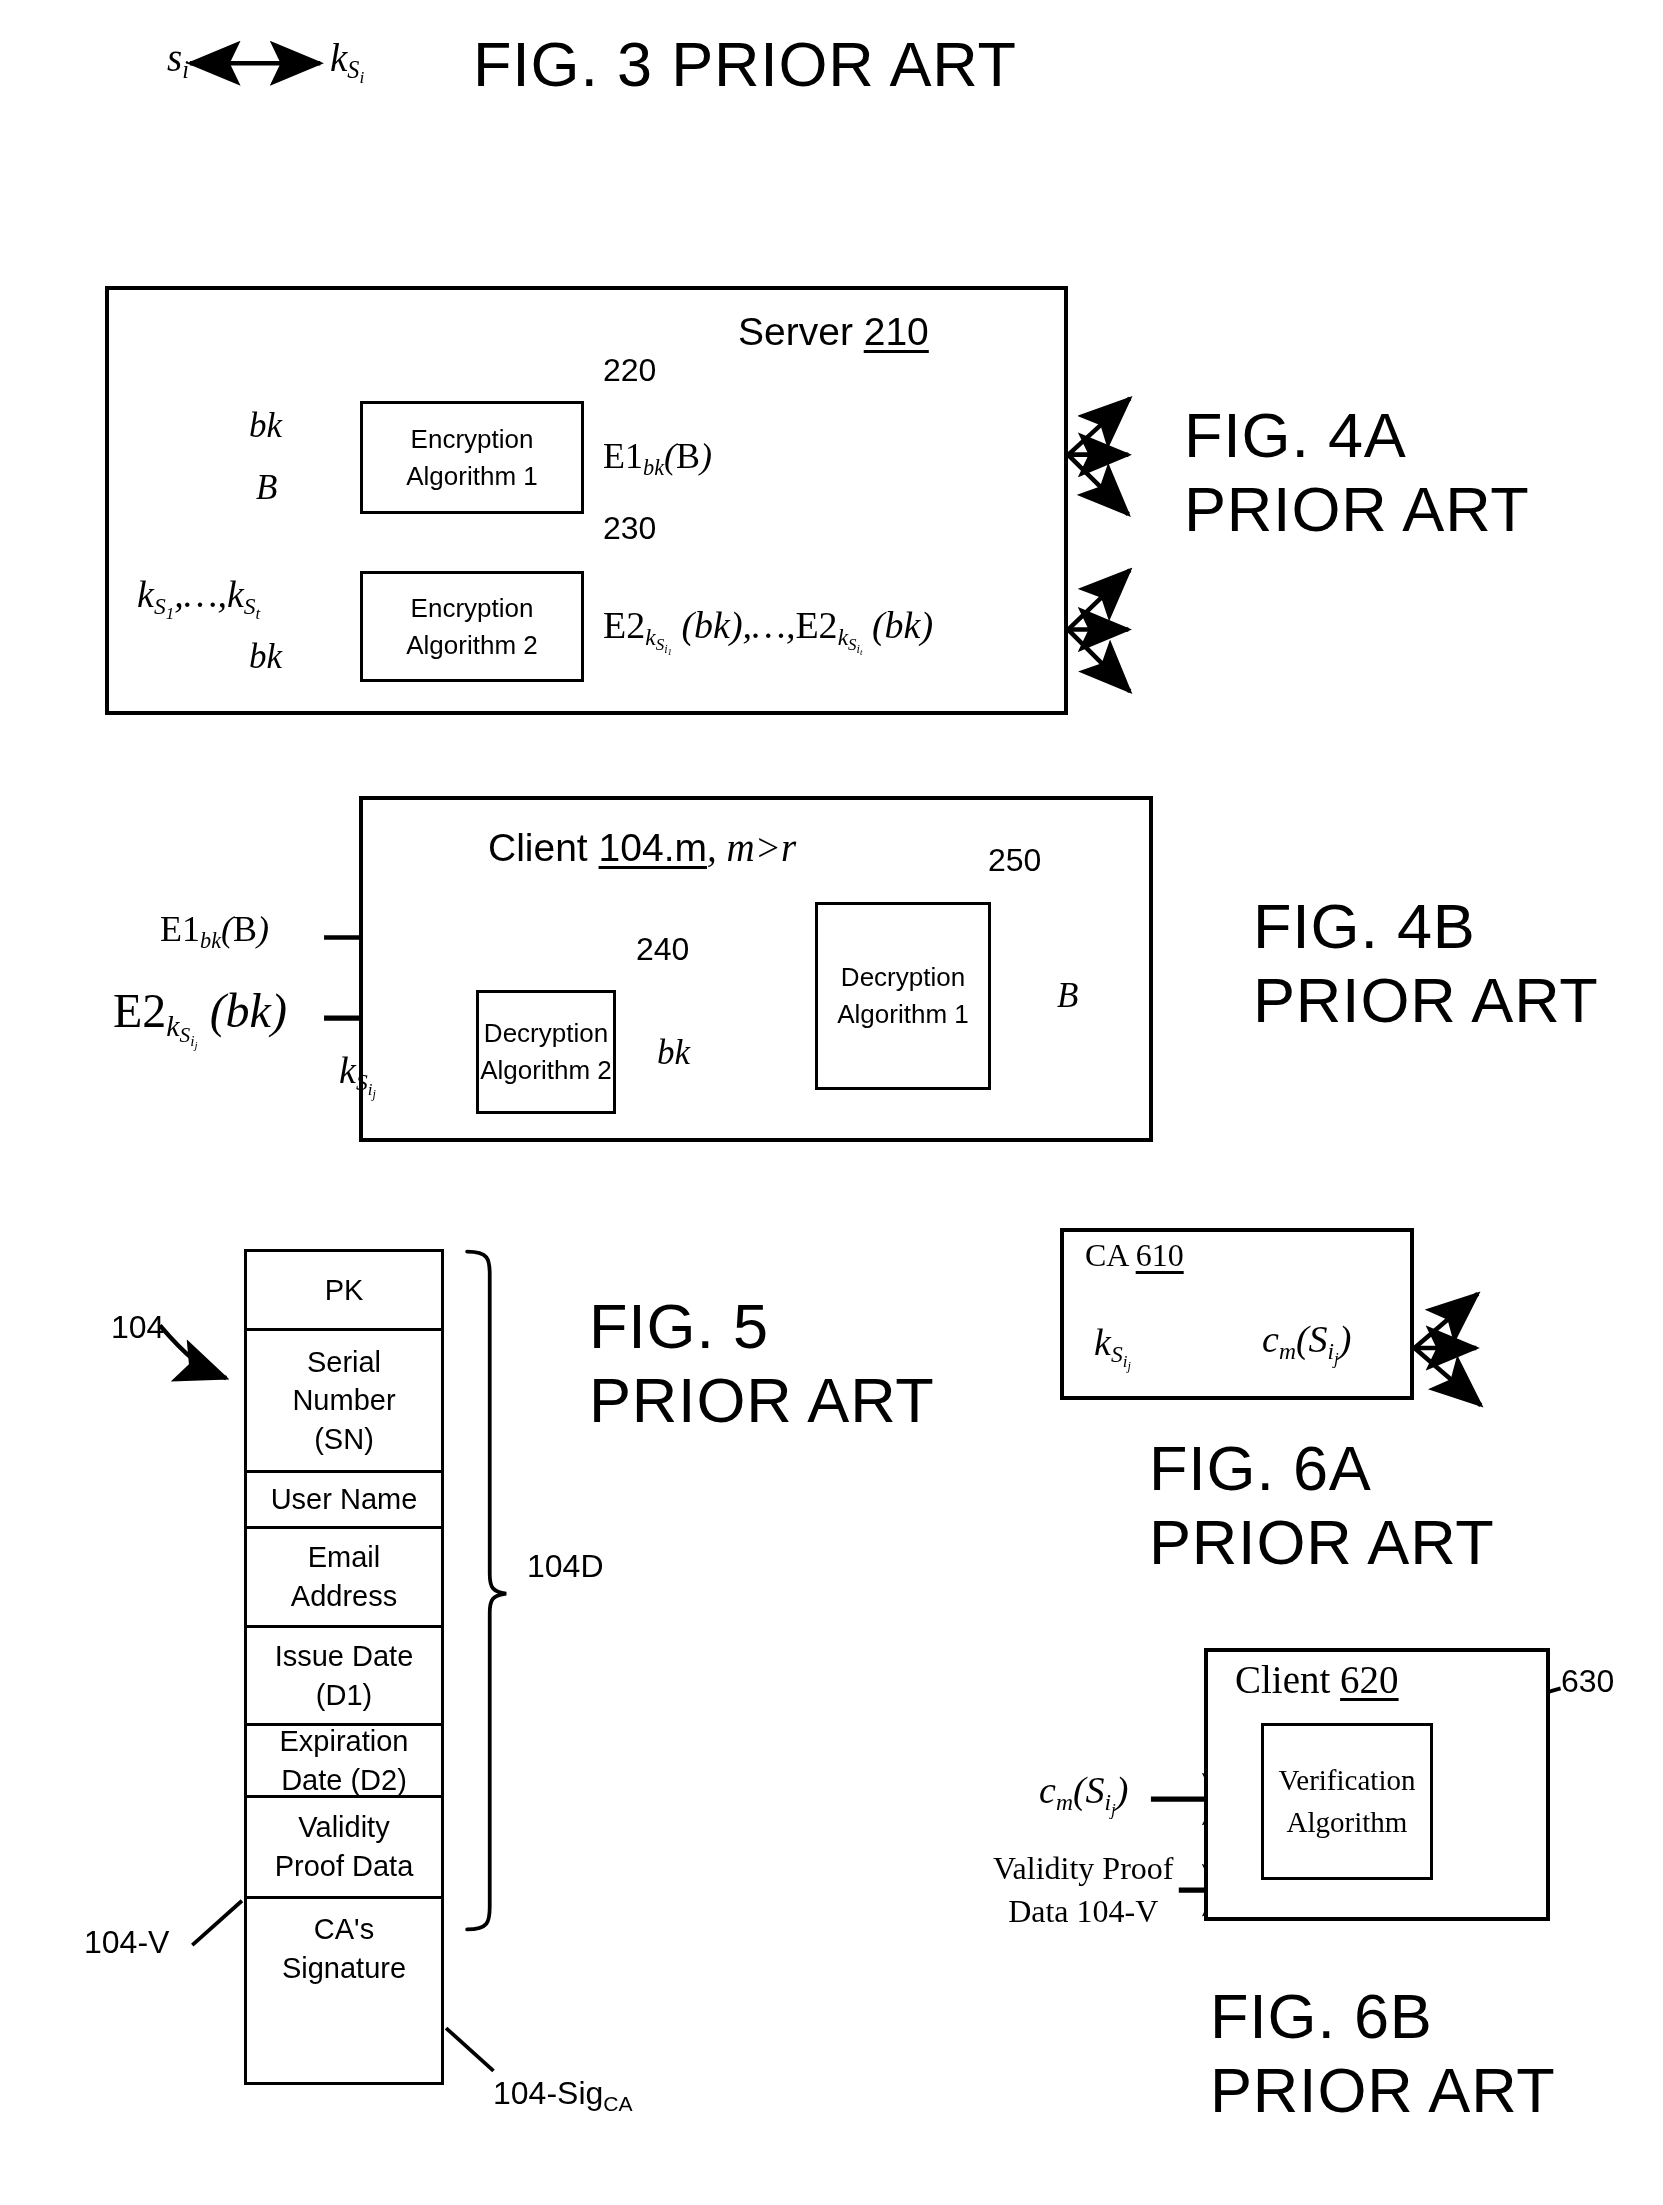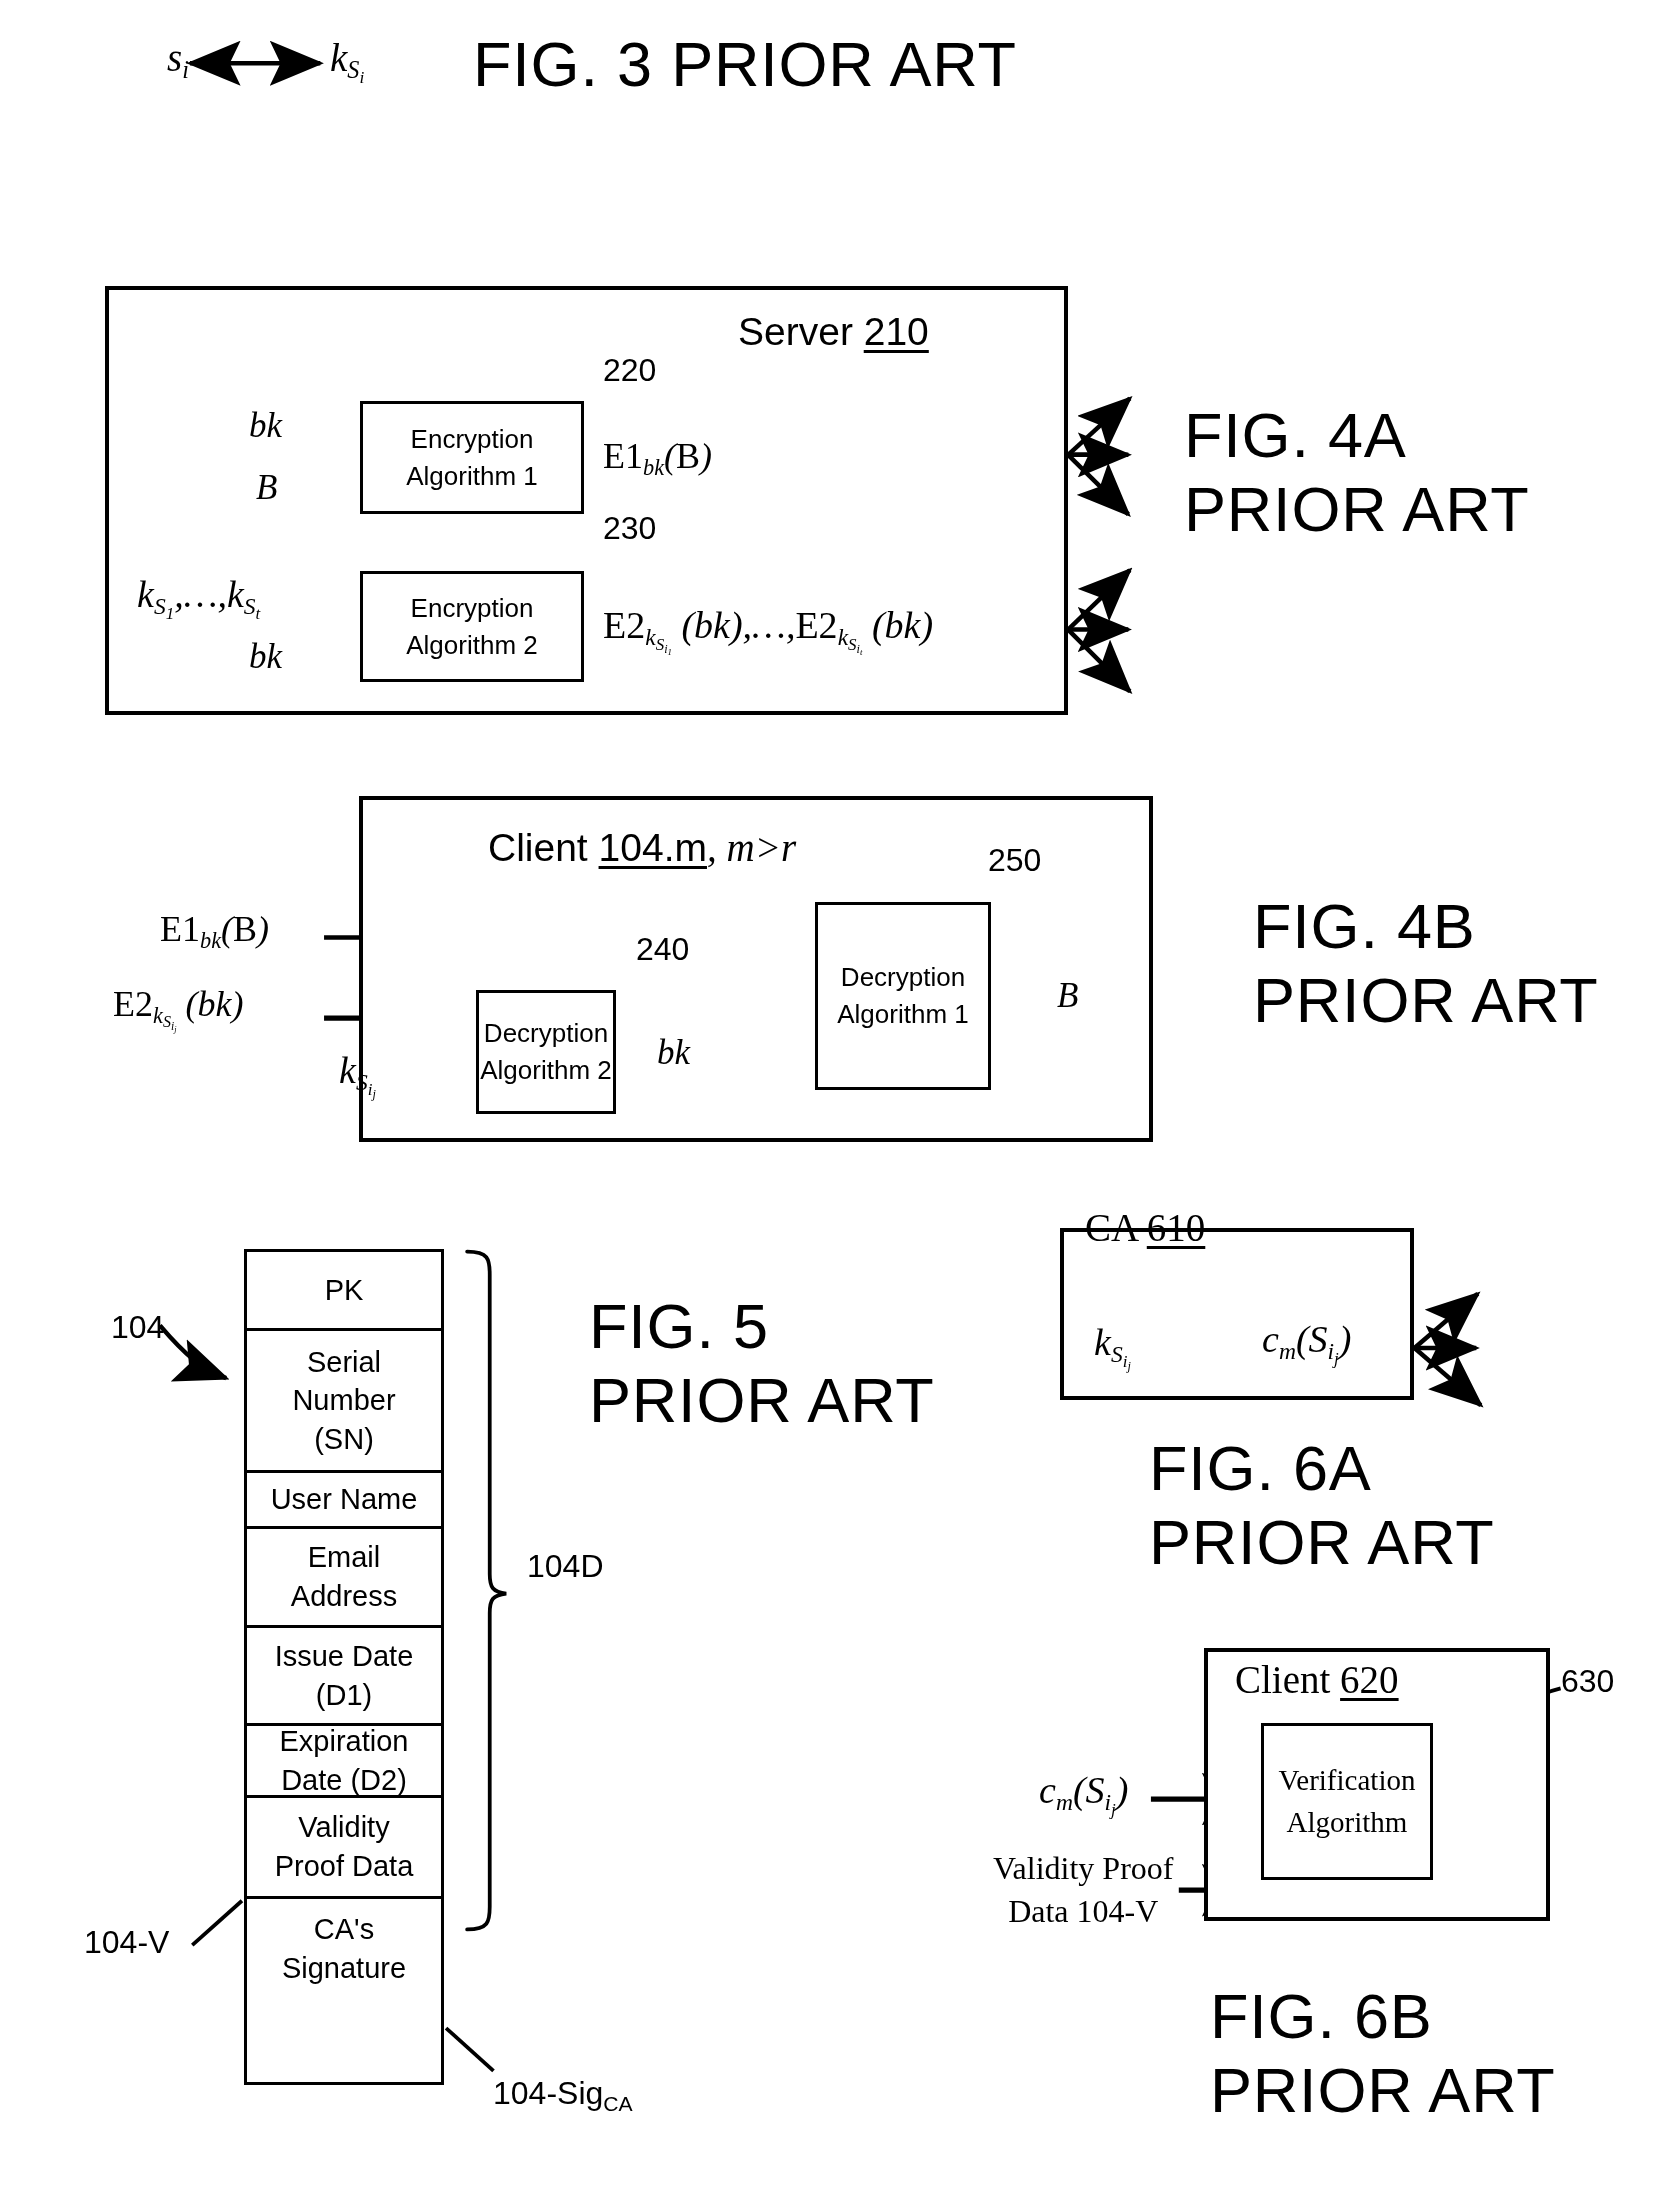--- a/index.html
+++ b/index.html
@@ -211,21 +211,21 @@
   <span>Algorithm 1</span>
 </div>
 
 <div class="refnum" style="left:636px;top:931px;">240</div>
 <div class="innerbox" style="left:476px;top:990px;width:140px;height:124px;">
   <span>Decryption</span>
   <span>Algorithm 2</span>
 </div>
 
 <div class="txt m" style="left:160px;top:908px;font-size:36px;"><span class="up">E1</span><sub>bk</sub>(<span class="up">B</span>)</div>
-<div class="txt m" style="left:113px;top:983px;font-size:36px;"><span class="up">E2</span><sub>k<sub>S<sub>i<sub>j</sub></sub></sub></sub>&nbsp;(bk)</div>
+<div class="txt m" style="left:113px;top:983px;font-size:48px;"><span class="up">E2</span><sub>k<sub>S<sub>i<sub>j</sub></sub></sub></sub>&nbsp;(bk)</div>
 <div class="txt m" style="left:339px;top:1048px;font-size:38px;">k<sub>S<sub>i<sub>j</sub></sub></sub></div>
 <div class="txt m" style="left:657px;top:1033px;font-size:35px;">bk</div>
 <div class="txt m" style="left:1057px;top:976px;font-size:35px;">B</div>
 
 <div class="fig-label" style="position:absolute;left:1253px;top:889px;">
   <div>FIG.  4B</div>
   <div>PRIOR ART</div>
 </div>
 
 <div class="cert" style="left:244px;top:1249px;width:200px;height:836px;" id="cert-table">
@@ -284,21 +284,21 @@
 <div class="refnum" style="left:493px;top:2075px;">
   <span>104-Sig</span><sub style="font-size:0.66em;">CA</sub>
 </div>
 
 <div class="fig-label" style="position:absolute;left:589px;top:1289px;">
   <div>FIG.  5</div>
   <div>PRIOR ART</div>
 </div>
 
 <div class="box" style="left:1060px;top:1228px;width:354px;height:172px;"></div>
-<div class="title serif" style="left:1085px;top:1205px;font-size:39px;">
+<div class="title serif" style="left:1085px;top:1237px;font-size:32px;">
   <span>CA</span>
   <span class="u">610</span>
 </div>
 <div class="txt m" style="left:1094px;top:1320px;font-size:38px;">k<sub>S<sub>i<sub>j</sub></sub></sub></div>
 <div class="txt m" style="left:1262px;top:1317px;font-size:38px;">c<sub>m</sub>(S<sub>i<sub>j</sub></sub>)</div>
 
 <div class="fig-label" style="position:absolute;left:1149px;top:1431px;">
   <div>FIG.  6A</div>
   <div>PRIOR ART</div>
 </div>

